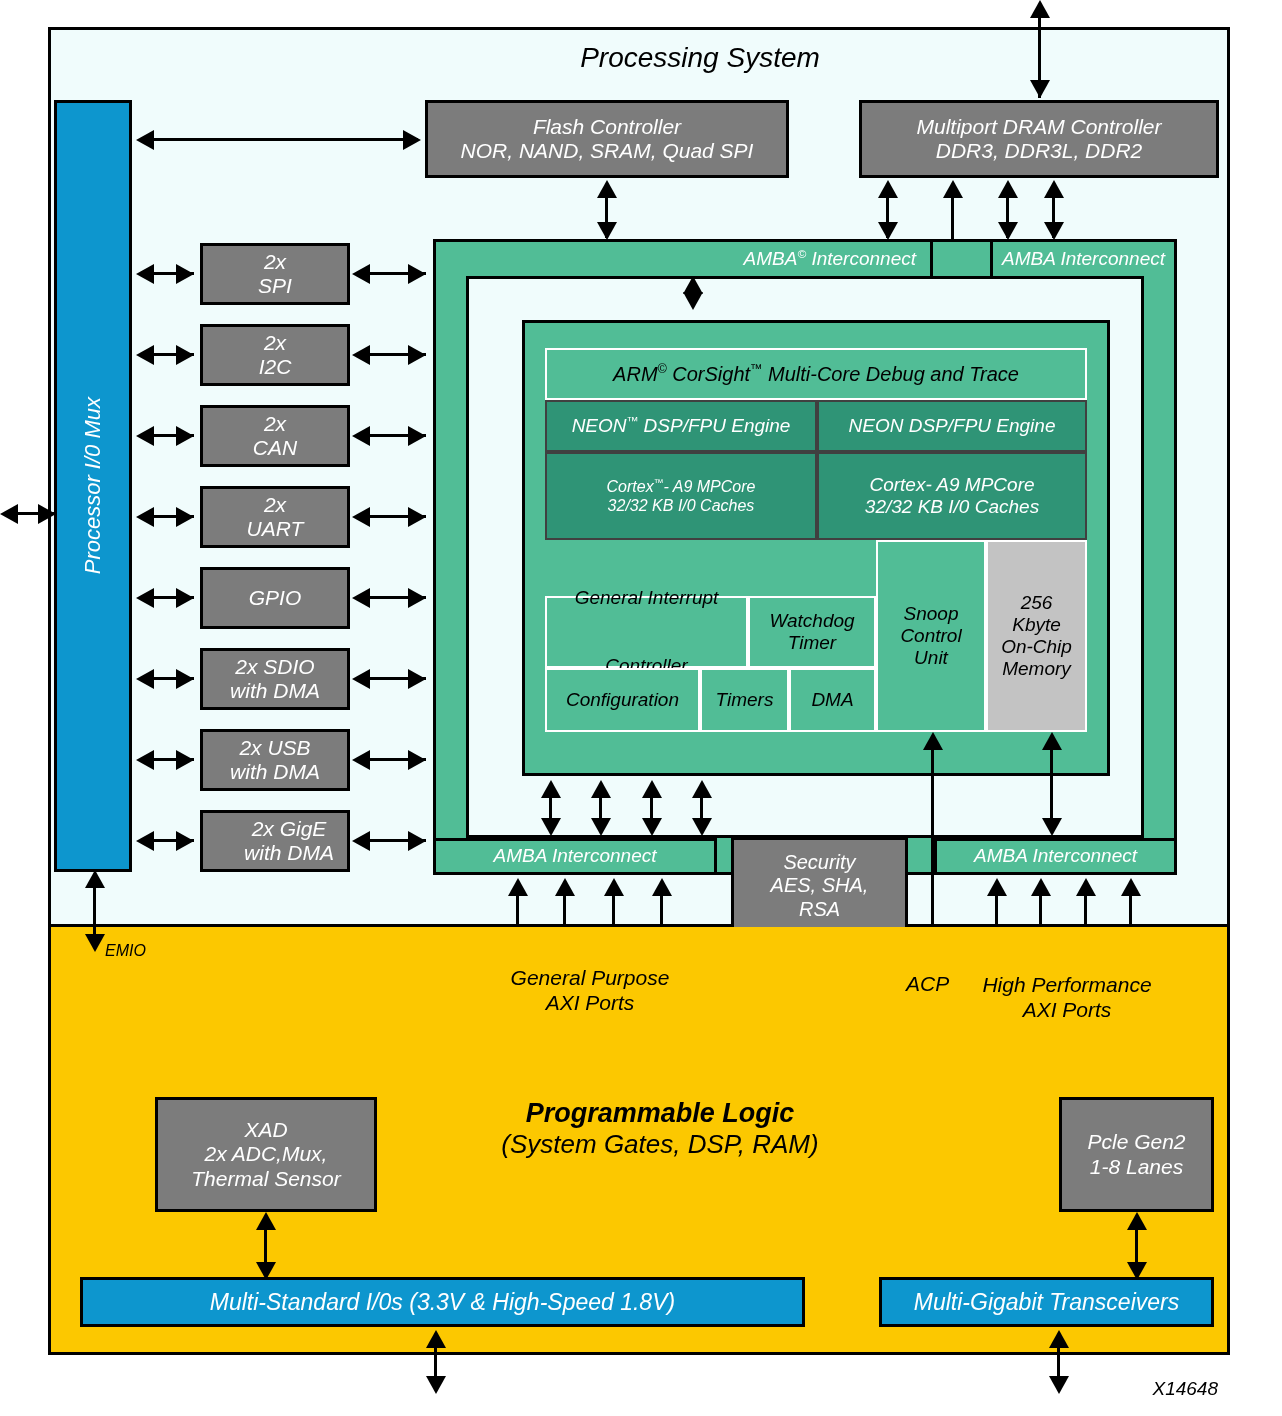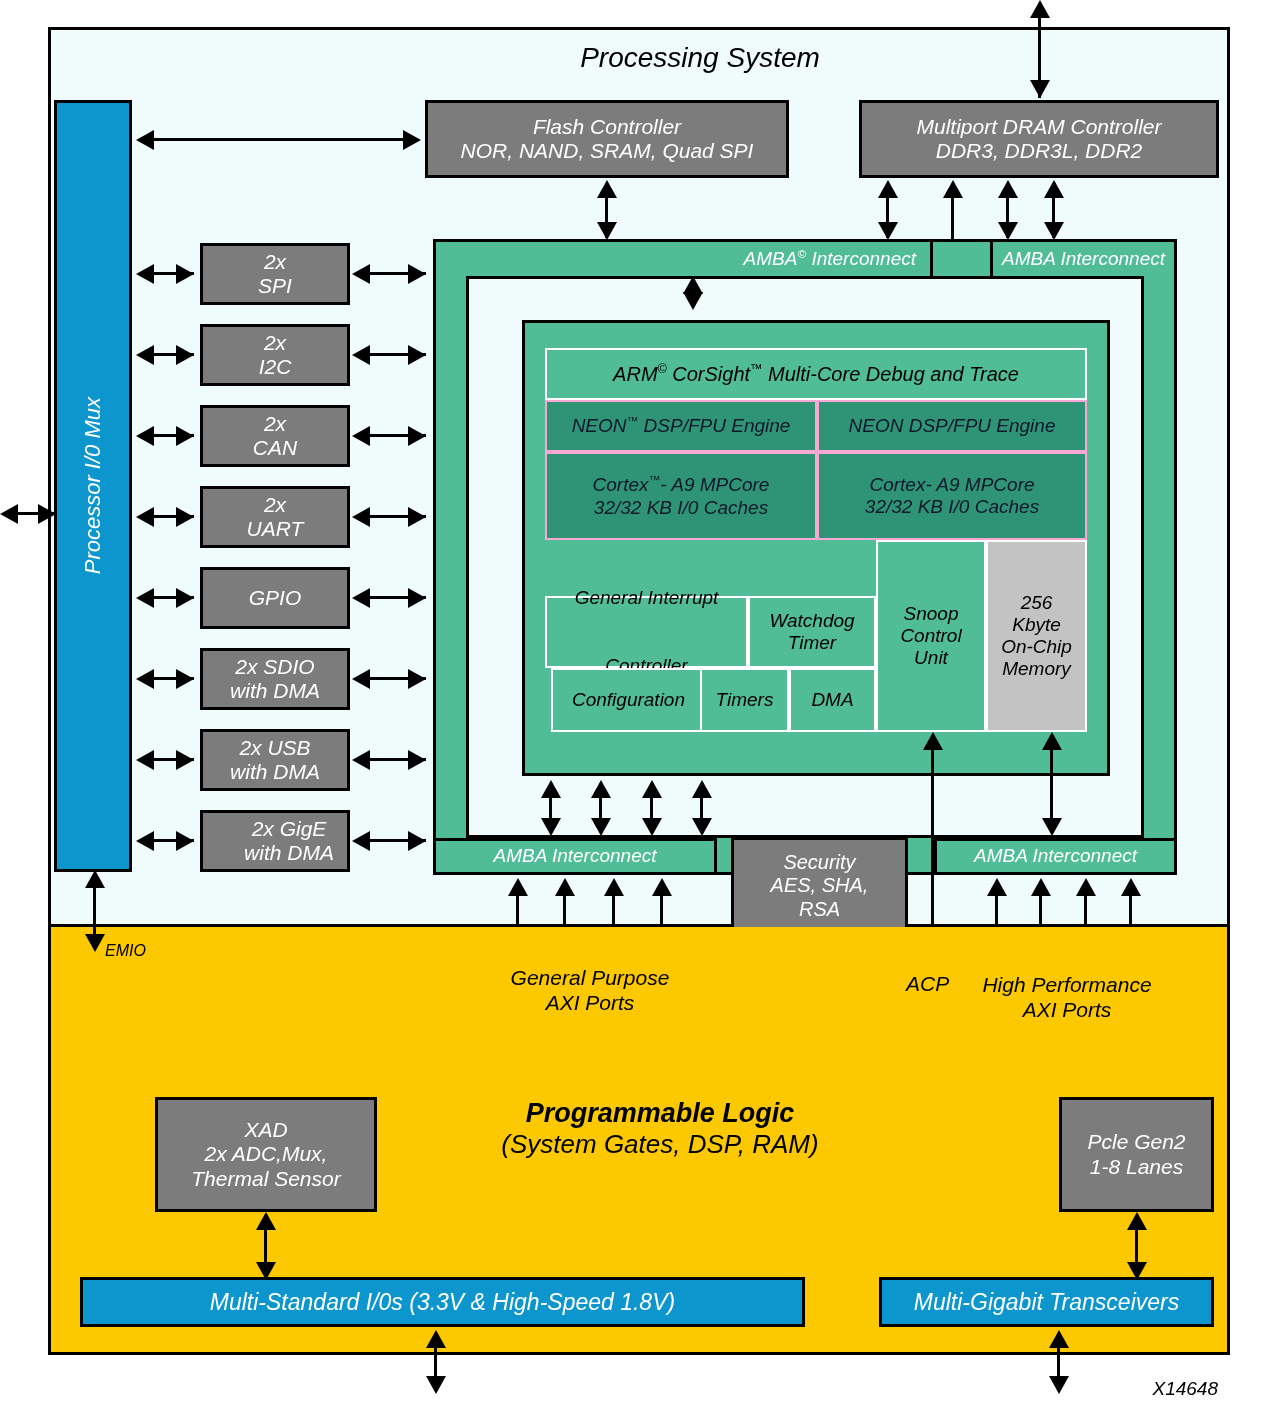--- a/index.html
+++ b/index.html
@@ -12,21 +12,21 @@
   .ps-region{background:#f0fcfc;border:3px solid #000;}
   .pl-region{background:#fcc800;border:3px solid #000;border-top:none;}
 
   
   .blk{box-sizing:border-box;display:flex;align-items:center;justify-content:center;
        text-align:center;line-height:1.16;}
   .gray{background:#7c7c7c;border:3px solid #000;color:#fff;}
   .blue{background:#0d96ce;border:3px solid #000;color:#fff;}
   .teal{background:#51bd96;border:3px solid #000;color:#fff;}
   .teal-inner{background:#51bd96;border:2px solid #fff;color:#000;}
-  .teal-dark{background:#2f9476;border:2px solid #f9a8d4;color:#0f172a;}
+  .teal-dark{background:#2f9476;border:2px solid #404040;color:#ffffff;}
   .silver{background:#c3c3c3;border:2px solid #fff;color:#000;}
 
   .lbl{color:#000;}
   .ttl{color:#000;}
 
   .vtext{writing-mode:vertical-rl;transform:rotate(180deg);}
 
   
   .ln-v{position:absolute;background:#000;width:3px;}
   .ln-h{position:absolute;background:#000;height:3px;}
@@ -228,21 +228,21 @@
   <div class="abs blk teal-dark" style="left:545px;top:400px;width:272px;height:52px;font-size:19px;">
     <span>
       <span>NEON</span><span class="sup">™</span>
       <span>DSP/FPU Engine</span>
     </span>
   </div>
   <div class="abs blk teal-dark" style="left:817px;top:400px;width:270px;height:52px;font-size:19px;">
     <span>NEON DSP/FPU Engine</span>
   </div>
 
-  <div class="abs blk teal-dark" style="left:545px;top:452px;width:272px;height:88px;flex-direction:column;font-size:19px;">
+  <div class="abs blk teal-dark" style="left:545px;top:452px;width:272px;height:88px;flex-direction:column;font-size:16px;">
     <div>
       <span>Cortex</span><span class="sup">™</span><span>- A9 MPCore</span>
     </div>
     <div>32/32 KB I/0 Caches</div>
   </div>
   <div class="abs blk teal-dark" style="left:817px;top:452px;width:270px;height:88px;flex-direction:column;font-size:19px;">
     <div>Cortex- A9 MPCore</div>
     <div>32/32 KB I/0 Caches</div>
   </div>
 
@@ -250,21 +250,21 @@
   <div class="abs blk teal-inner" style="left:545px;top:596px;width:203px;height:72px;flex-direction:column;font-size:19px;gap:45px;">
     <div>General Interrupt</div>
     <div>Controller</div>
   </div>
 
   <div class="abs blk teal-inner" style="left:748px;top:596px;width:128px;height:72px;flex-direction:column;font-size:19px;">
     <div>Watchdog</div>
     <div>Timer</div>
   </div>
 
-  <div class="abs blk teal-inner" style="left:545px;top:668px;width:155px;height:64px;font-size:19px;margin-left:6px;">
+  <div class="abs blk teal-inner" style="left:545px;top:668px;width:155px;height:64px;font-size:19px;">
     <span>Configuration</span>
   </div>
   <div class="abs blk teal-inner" style="left:700px;top:668px;width:89px;height:64px;font-size:19px;">
     <span>Timers</span>
   </div>
   <div class="abs blk teal-inner" style="left:789px;top:668px;width:87px;height:64px;font-size:19px;">
     <span>DMA</span>
   </div>
 
   <div class="abs blk teal-inner" style="left:876px;top:540px;width:110px;height:192px;flex-direction:column;font-size:19px;">

